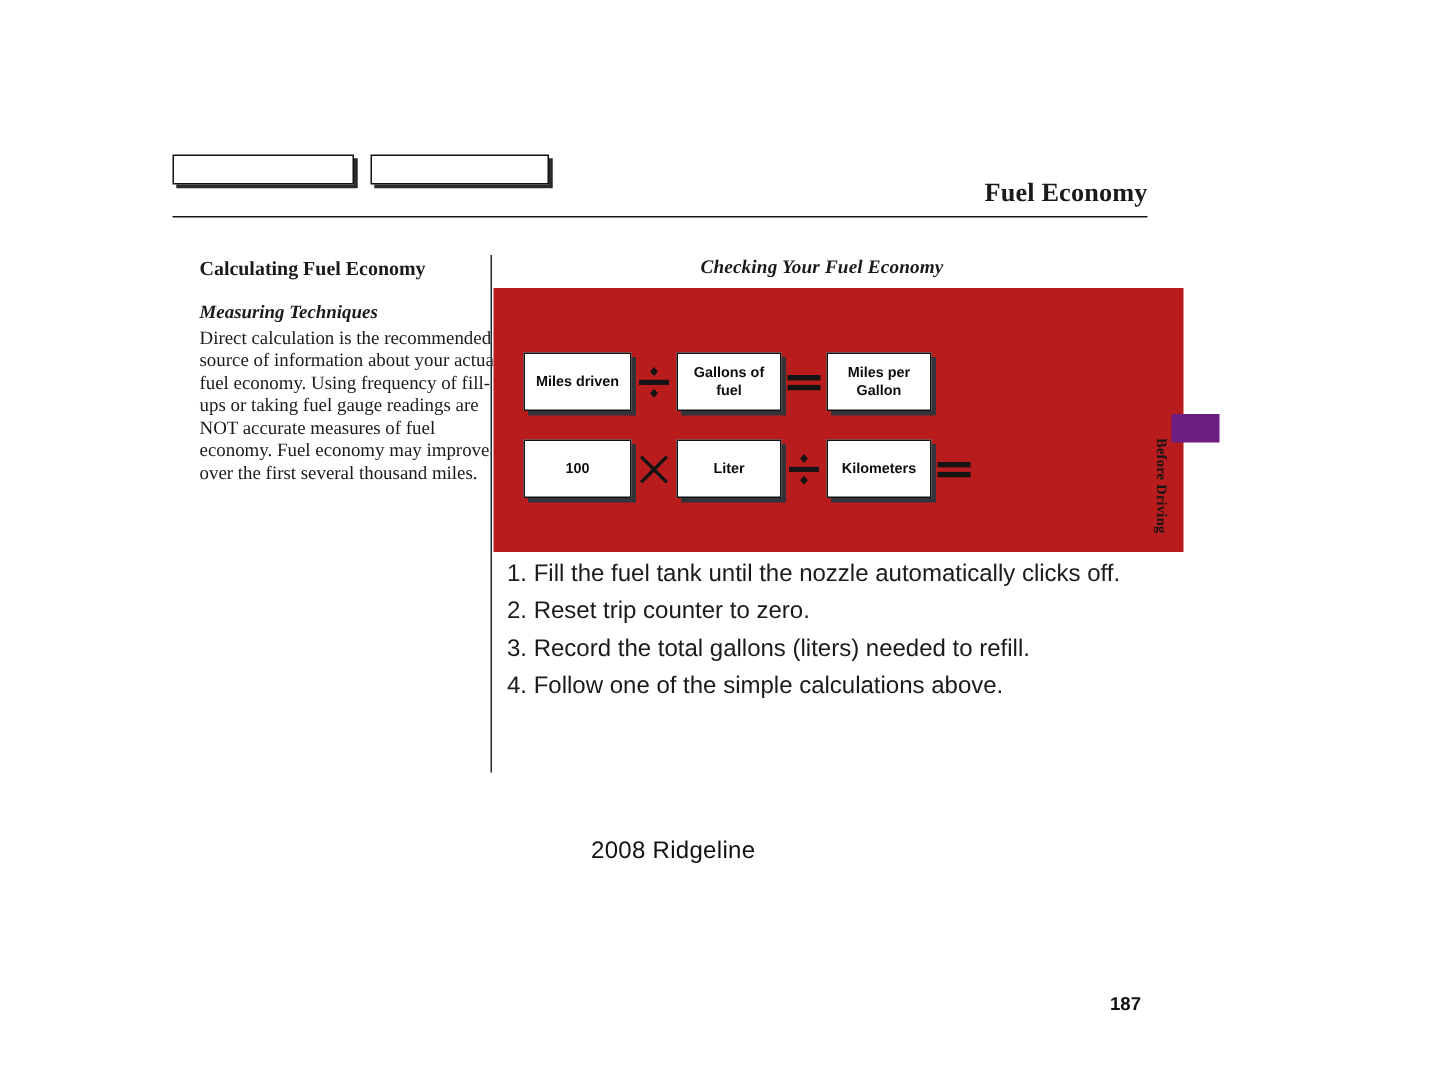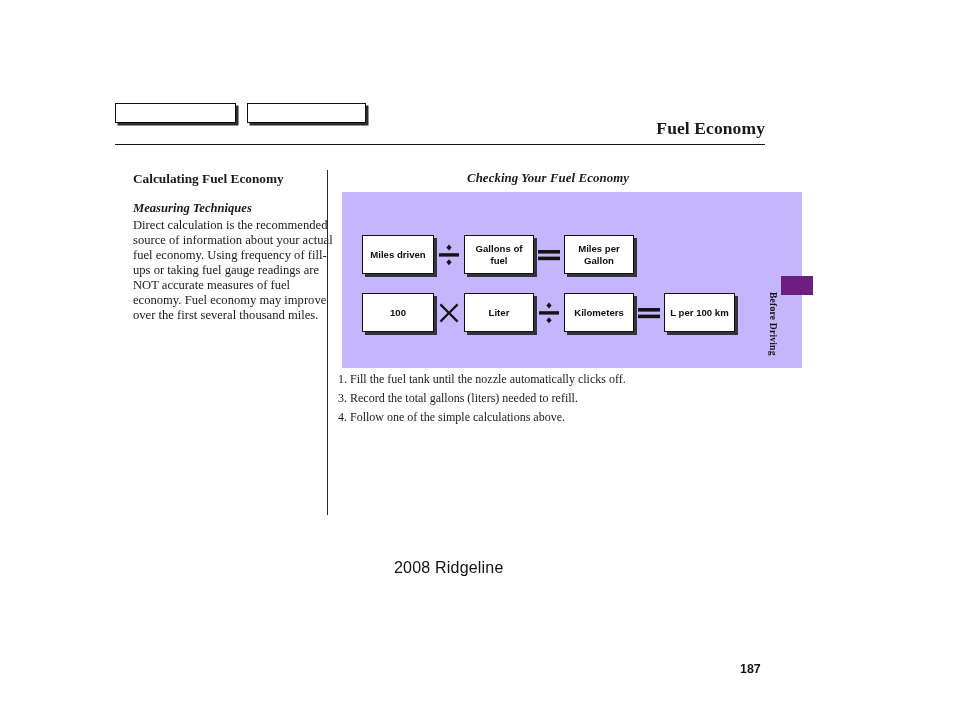--- a/index.html
+++ b/index.html
@@ -104,25 +104,25 @@
     font-style: italic;
     font-size: 12.8px;
     margin: 0 0 8px 0;
     letter-spacing: 0.1px;
     text-align: center;
   }
 
   
   .figure-panel {
     position: absolute;
-    left: 342px;
+    left: 329px;
     top: 192px;
     width: 460px;
     height: 176px;
-    background: #c4b5fd;
+    background: #b91c1c;
   }
 
   .formula-row {
     position: absolute;
     display: flex;
     align-items: center;
     left: 20px;
   }
   #formula-row-1 { top: 43px; }
   #formula-row-2 { top: 101px; }
@@ -160,22 +160,22 @@
     color: #141414;
   }
   .op svg { display: block; }
 
   
   .steps {
     position: absolute;
     left: 338px;
     top: 370px;
     width: 400px;
-    font-family: Liberation Serif, serif;
-    font-size: 12px;
+    font-family: Liberation Sans, sans-serif;
+    font-size: 16px;
     line-height: 1.57;
   }
   .step { white-space: nowrap; }
 
   
   .thumb-tab {
     position: absolute;
     left: 781px;
     top: 276px;
     width: 32px;
@@ -278,27 +278,27 @@
           <path d="M11 17.2 L13.6 20.2 L11 23.2 L8.4 20.2 Z" fill="#141414"></path>
         </svg>
       </div>
       <div class="fbox w-km">Kilometers</div>
       <div class="op">
         <svg width="24" height="20" viewBox="0 0 24 20" aria-hidden="true">
           <rect x="1" y="5.0" width="22" height="3.6" fill="#141414"></rect>
           <rect x="1" y="11.6" width="22" height="3.6" fill="#141414"></rect>
         </svg>
       </div>
-      <div class="fbox w-lper100">L per 100 km</div>
     </div>
 
   </div>
 
   <div class="steps">
     <div class="step">1. Fill the fuel tank until the nozzle automatically clicks off.</div>
+    <div class="step">2. Reset trip counter to zero.</div>
     <div class="step">3. Record the total gallons (liters) needed to refill.</div>
     <div class="step">4. Follow one of the simple calculations above.</div>
   </div>
 
   <div class="thumb-tab"></div>
   <div class="thumb-label">Before Driving</div>
 
   <div class="page-number">187</div>
   <div class="footer-model">2008  Ridgeline</div>
 

